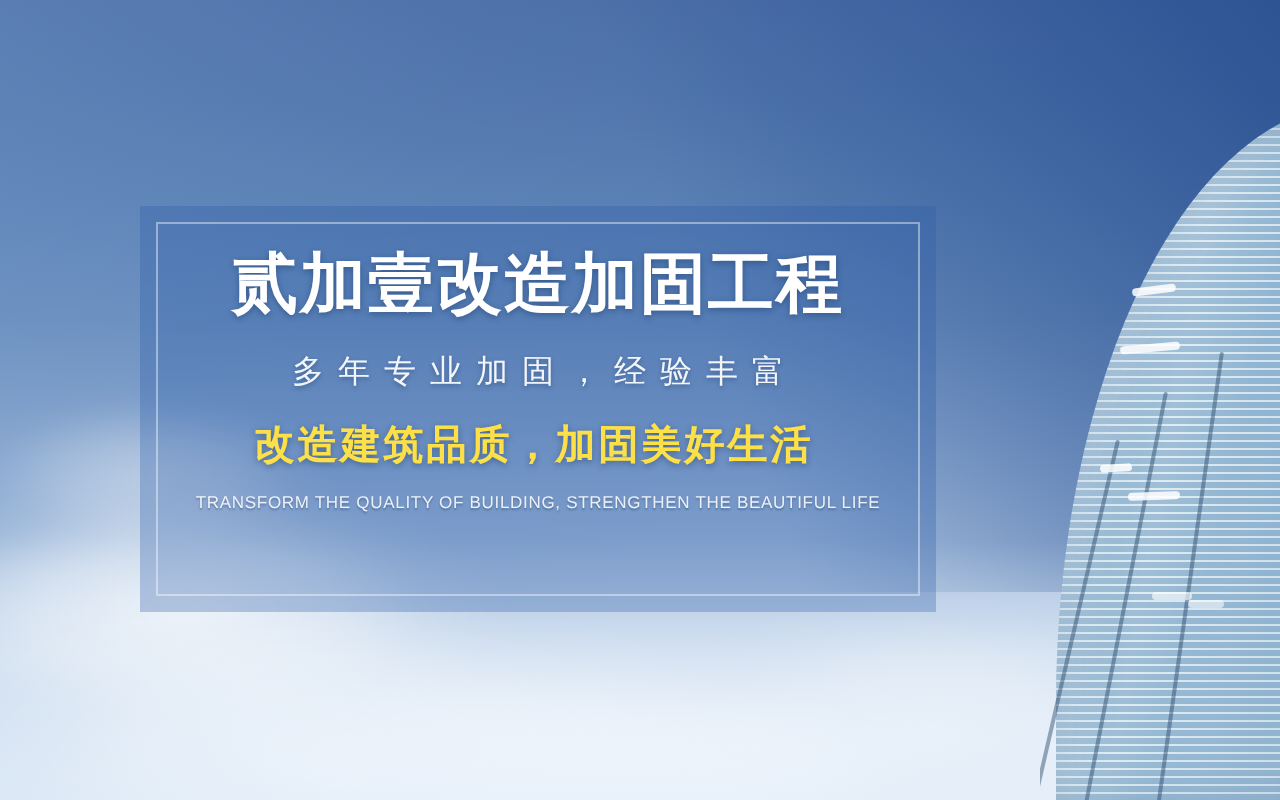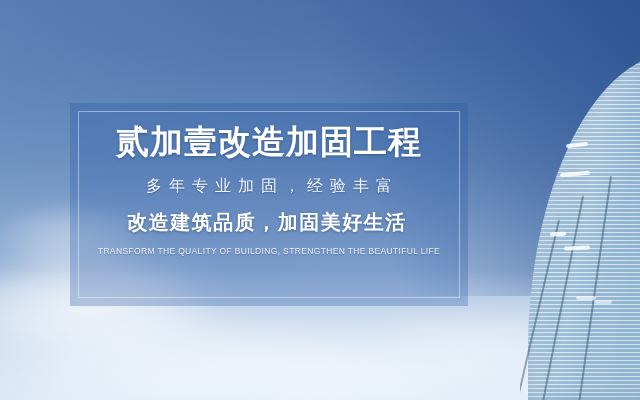--- a/index.html
+++ b/index.html
@@ -181,21 +181,21 @@
   .subline {
     color: #f2f6fb;
     font-size: 16px;
     font-weight: normal;
     letter-spacing: 7px;
     text-indent: 7px;
     margin: 12px 0 12px 0;
     text-shadow: 0 1px 2px rgba(18,48,92,0.40);
   }
   .slogan {
-    color: #ffffff;
+    color: #fde047;
     font-size: 20px;
     font-weight: bold;
     letter-spacing: 1.5px;
     margin: 0 4px 10px 0;
     text-shadow: 0 1px 3px rgba(18,48,92,0.45);
   }
   .english {
     color: rgba(255,255,255,0.88);
     font-size: 8.5px;
     font-weight: normal;

